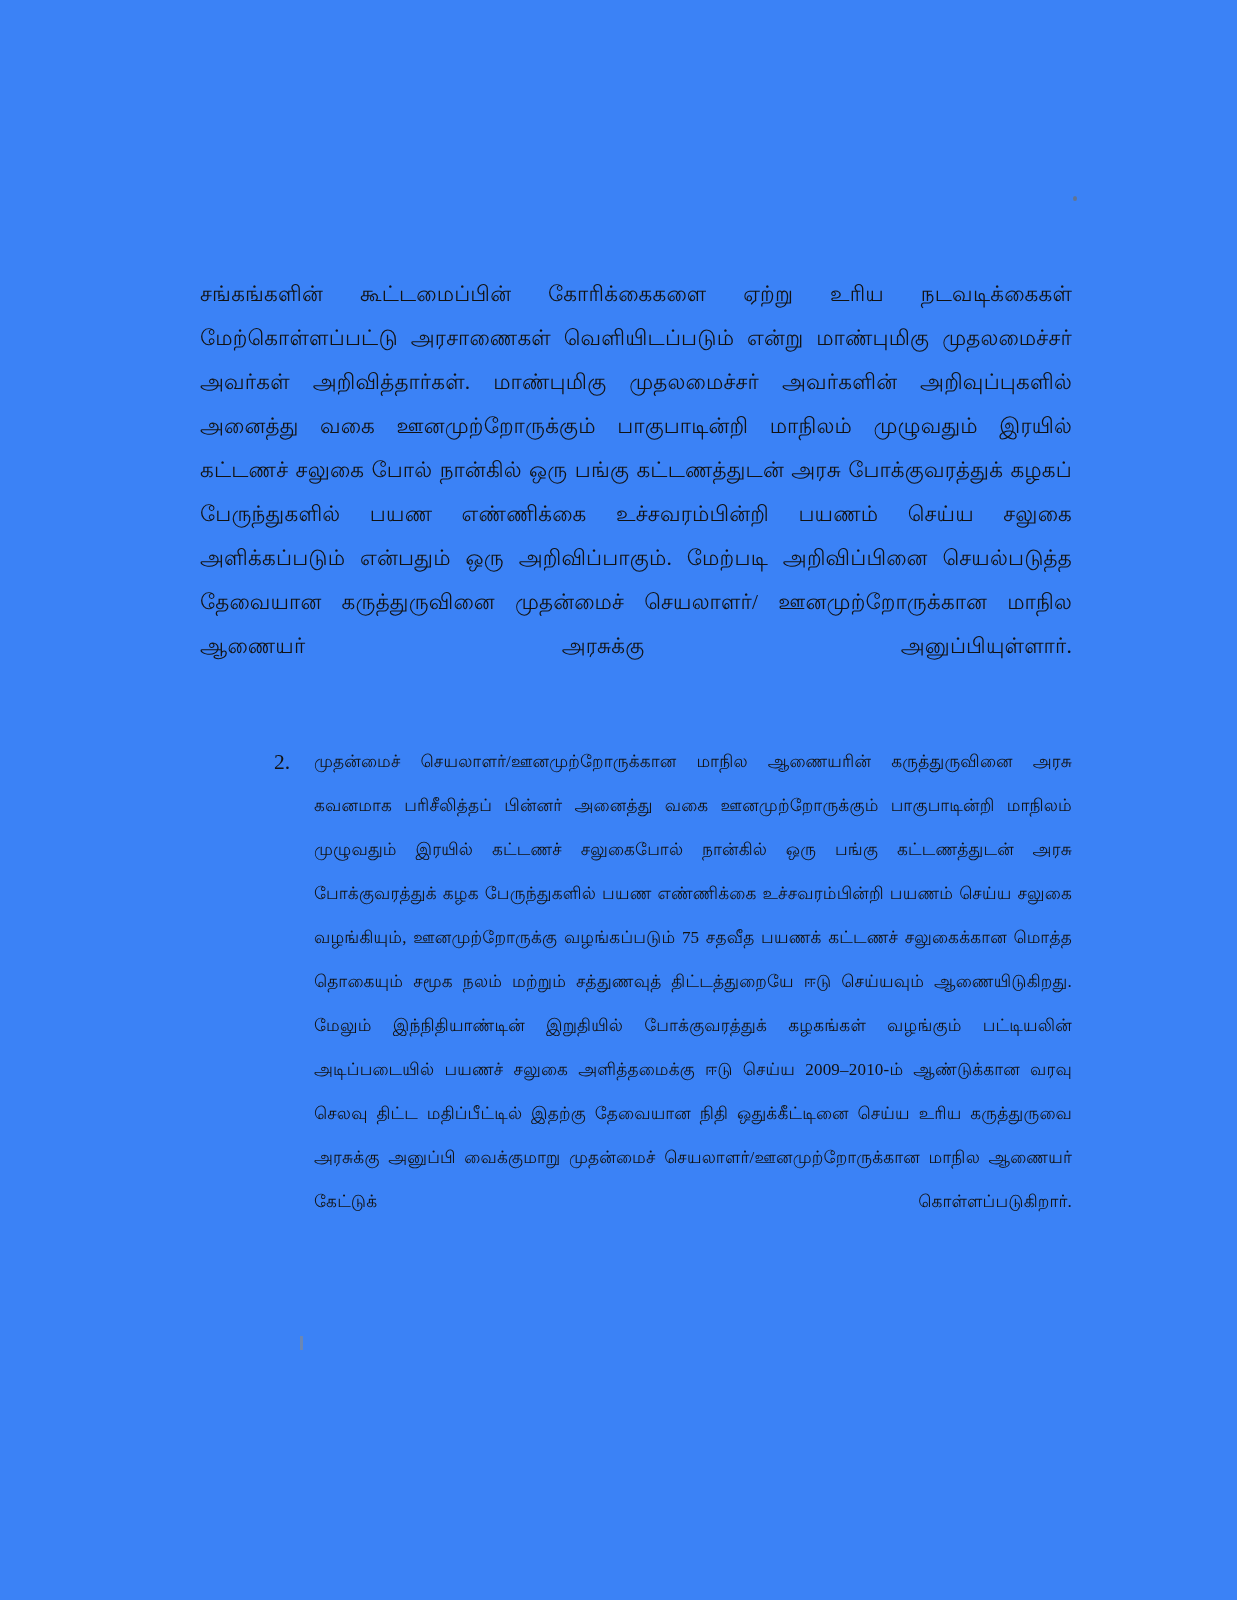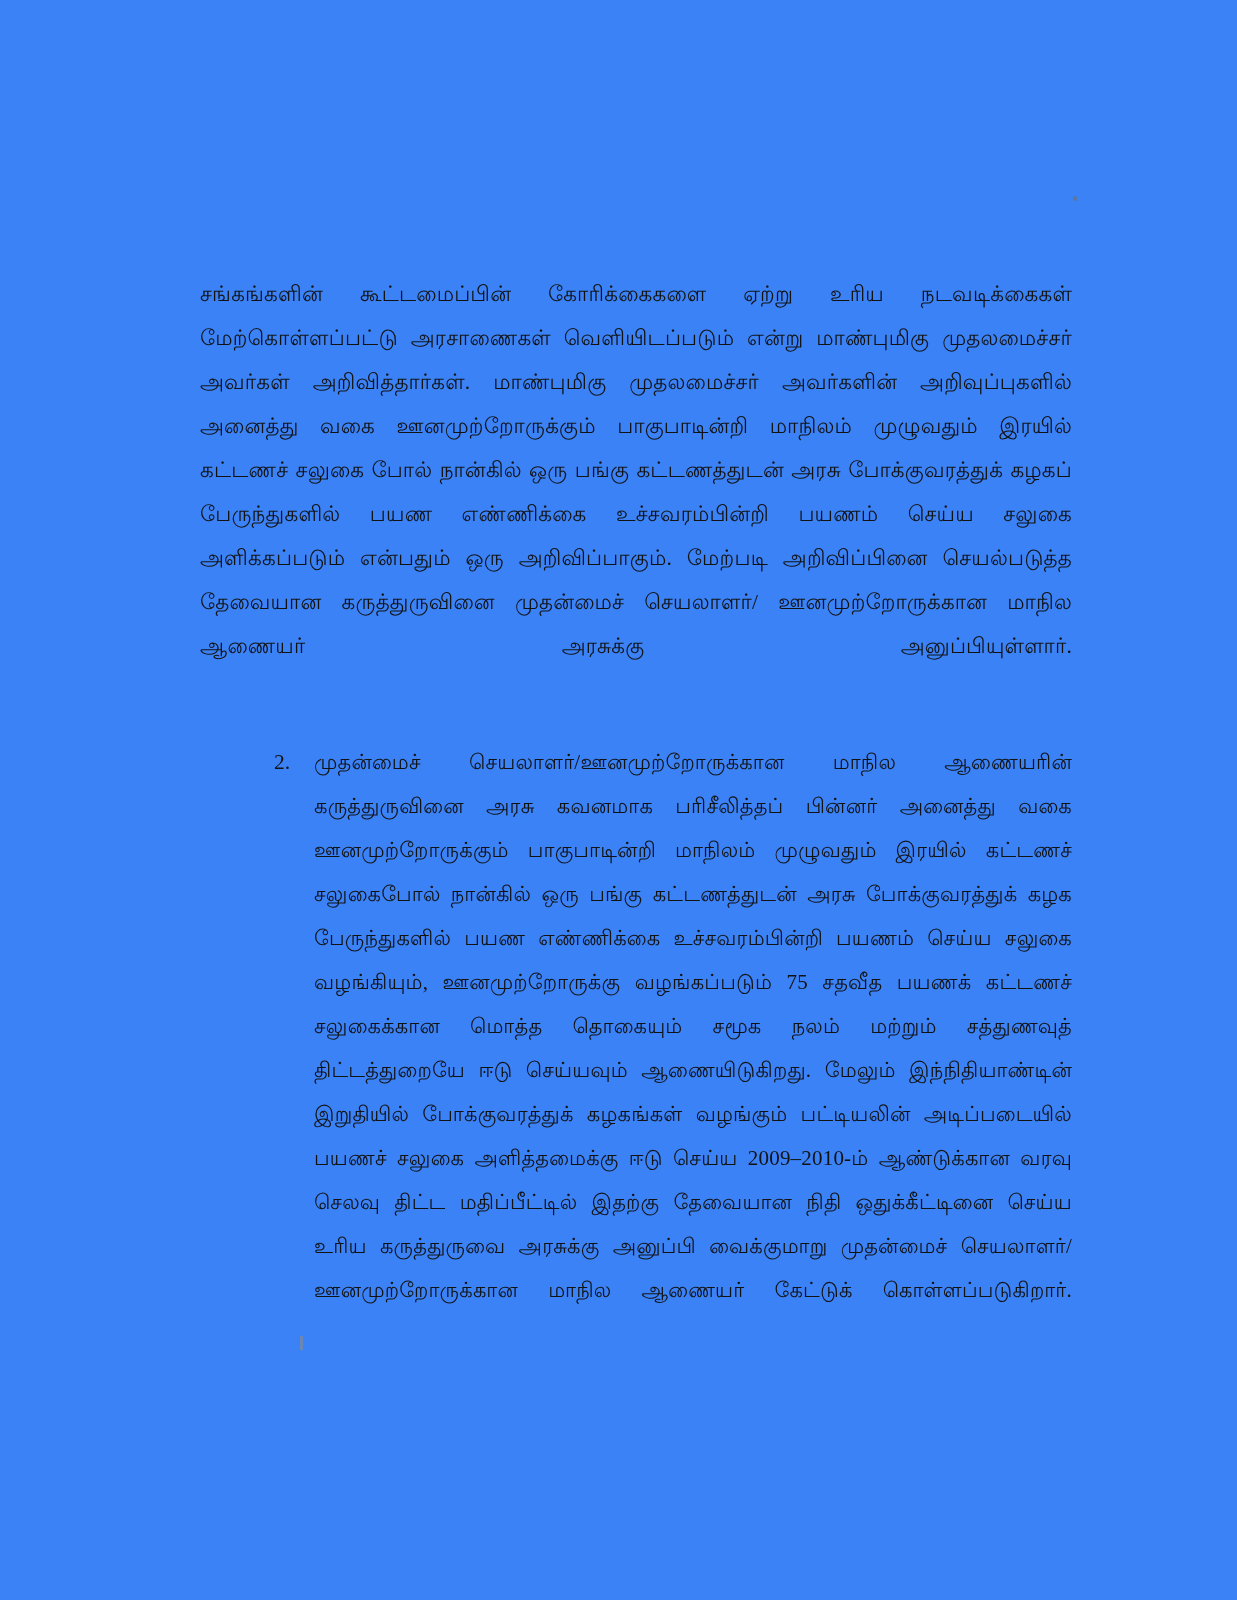--- a/index.html
+++ b/index.html
@@ -74,21 +74,21 @@
     width: 40px;
     font-size: 21.5px;
     line-height: 44px;
     color: #121212;
   }
 
   .numbered-block .num-text {
     flex: 1 1 auto;
     text-align: justify;
     text-justify: inter-word;
-    font-size: 21px;
+    font-size: 17px;
     line-height: 44px;
     letter-spacing: 0.2px;
     color: #121212;
     word-spacing: 1px;
   }
 
   
   p.body-para::after,
   .num-text::after {
     content: "";

